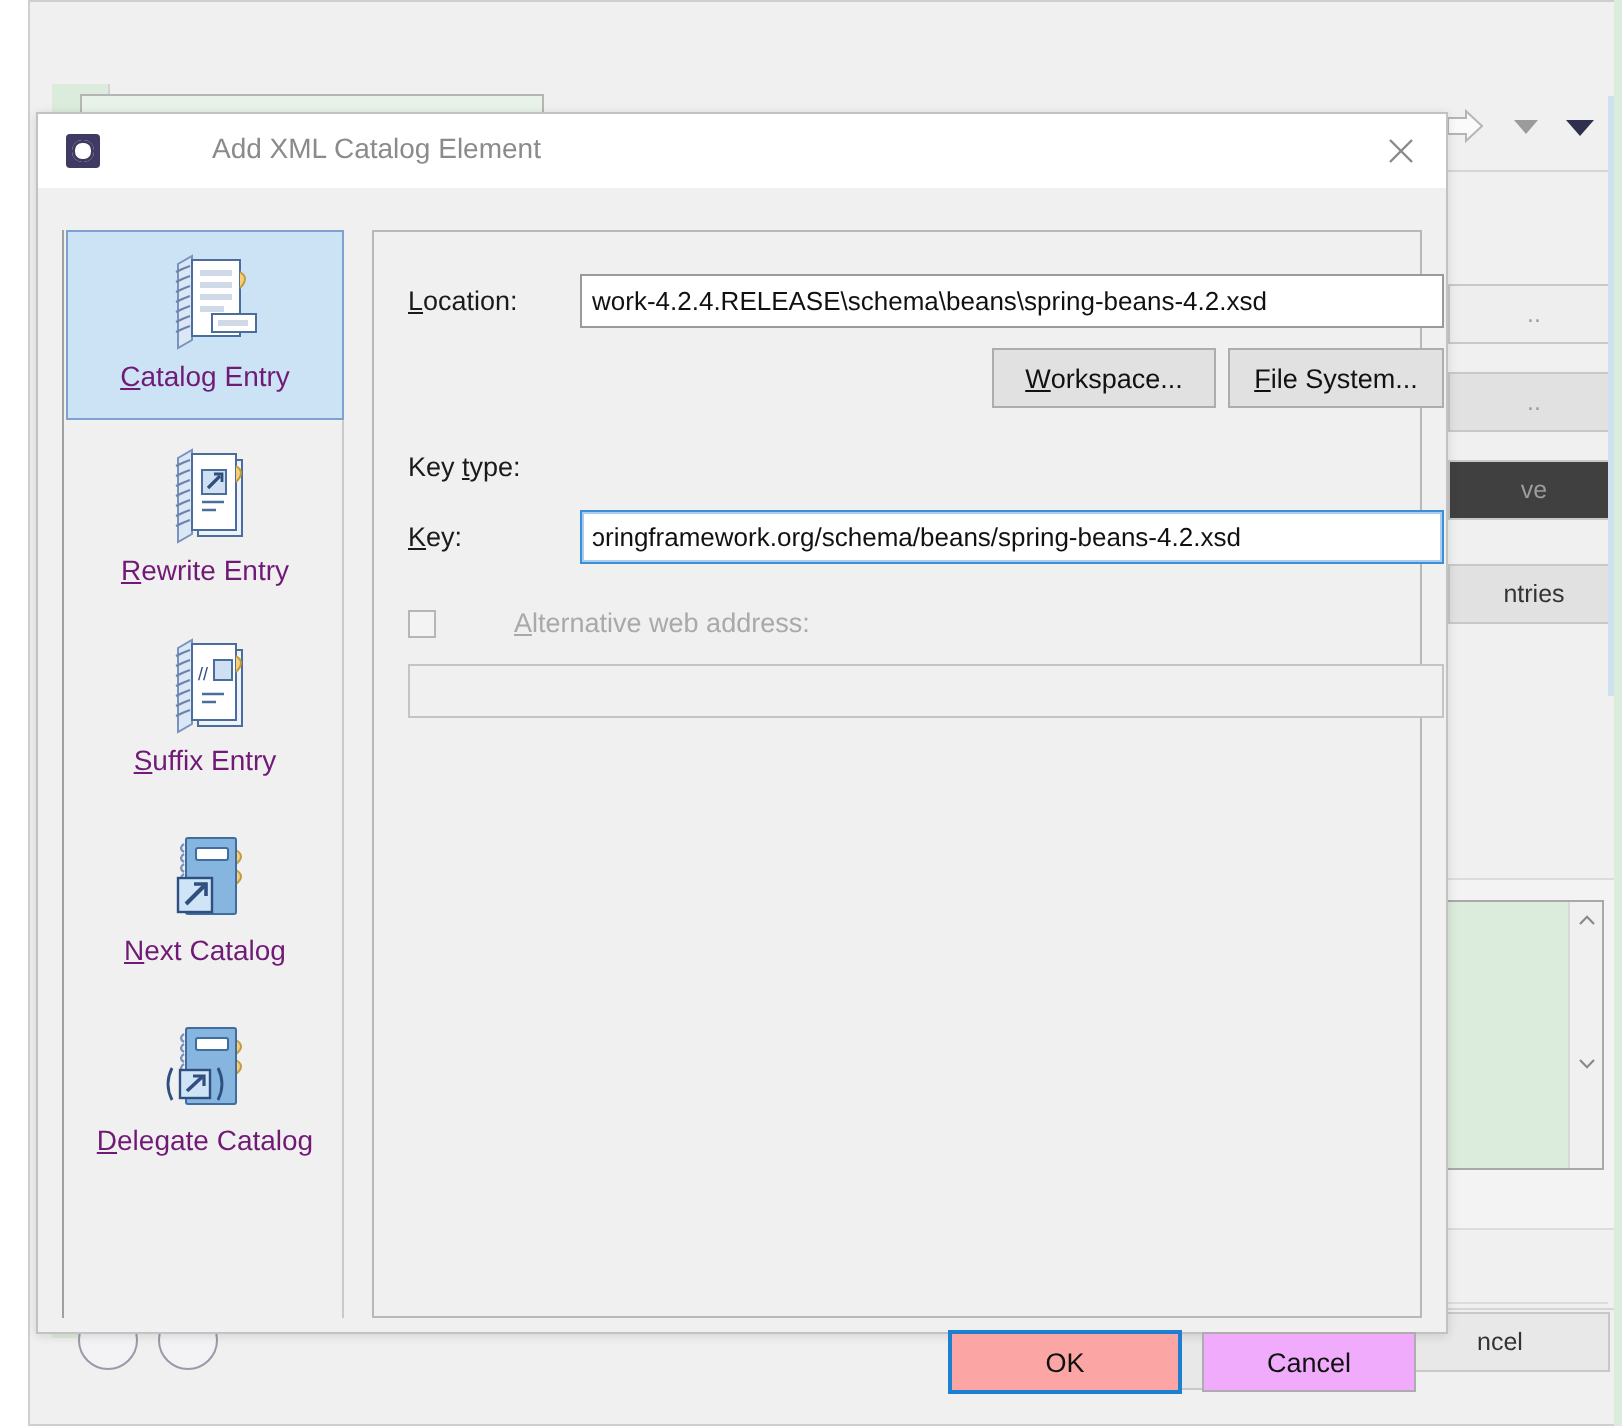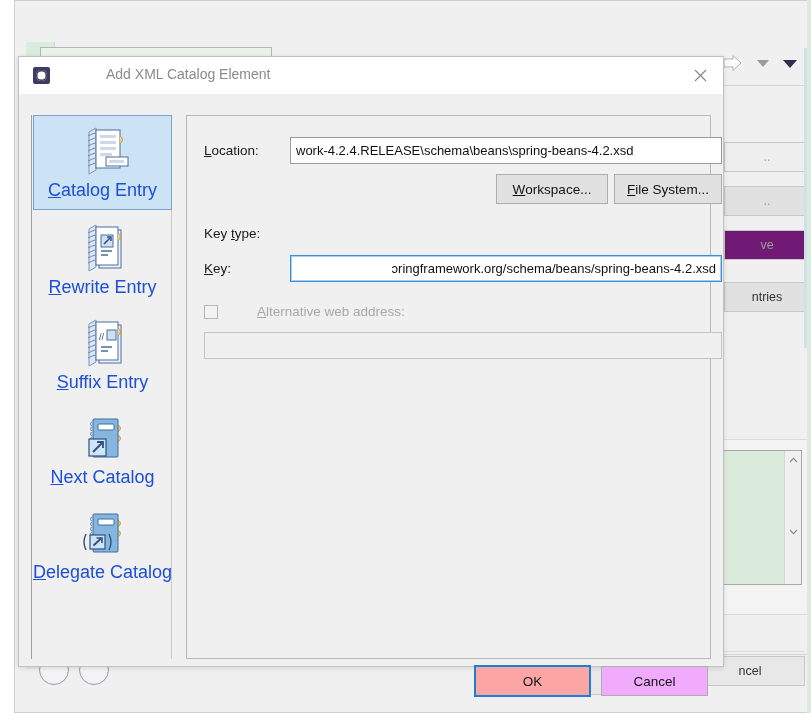--- a/index.html
+++ b/index.html
@@ -124,21 +124,21 @@
     border: 1px solid #c8c8c8;
     color: #9d9d9d;
     font-size: 12.5px;
     display: flex; align-items: center; justify-content: center;
     box-sizing: border-box;
     overflow: hidden;
     white-space: nowrap;
   }
   .pb1 { top: 56px; background:#eeeeee; }
   .pb2 { top: 100px; background:#e1e1e1; }
-  .pb3 { top: 144px; background:#701a75; }
+  .pb3 { top: 144px; background:#404040; }
   .pb4 { top: 196px; background:#e1e1e1; color:#333; }
 
   .prefs-inner-group {
     position: absolute;
     left: 276px; top: 438px;
     width: 520px; height: 176px;
     border: 1px solid #dcdcdc;
     background: #f3f3f3;
     box-sizing: border-box;
   }
@@ -274,22 +274,22 @@
   .si1 { top: 98px; }
   .si2 { top: 193px; }
   .si3 { top: 288px; }
   .si4 { top: 383px; }
   .side-icon {
     margin-top: 10px;
     width: 58px; height: 52px;
   }
   .side-label {
     margin-top: 2px;
-    font-size: 18px;
-    color: #1d4ed8;
+    font-size: 14px;
+    color: #701a75;
     white-space: nowrap;
   }
   .side-label u { text-decoration: underline; }
 
   
   .content-panel {
     position: absolute;
     left: 167px; top: 21px;
     width: 525px; height: 544px;
     border: 1px solid #b8b8b8;
@@ -315,21 +315,20 @@
     color: #111;
     padding: 0 5px;
     line-height: 25px;
     white-space: nowrap;
     overflow: hidden;
     outline: none;
   }
   .txt-input.focused {
     border: 1px solid #3c8fd4;
     box-shadow: inset 0 0 0 1px #a8cdf0;
-    text-align: right;
   }
   .txt-input.disabled {
     background: #f0f0f0;
     border: 1px solid #c4c4c4;
     color: #a0a0a0;
   }
 
   .std-btn {
     position: absolute;
     height: 30px;

